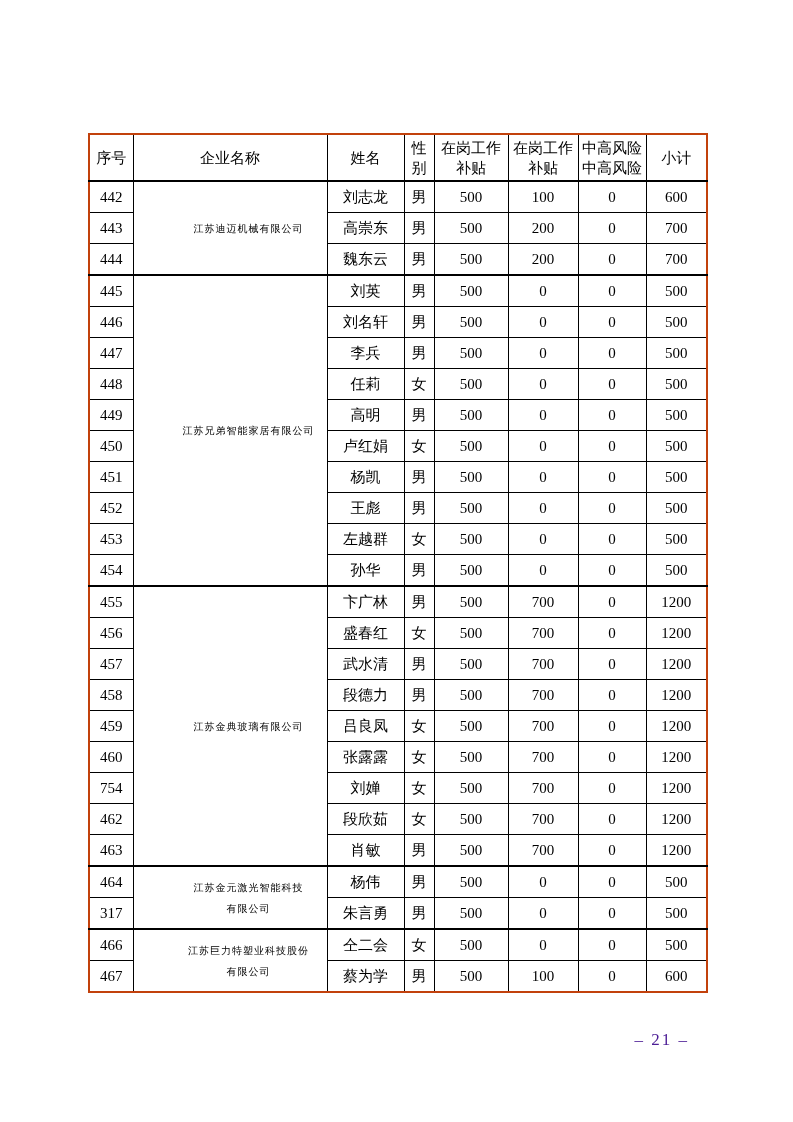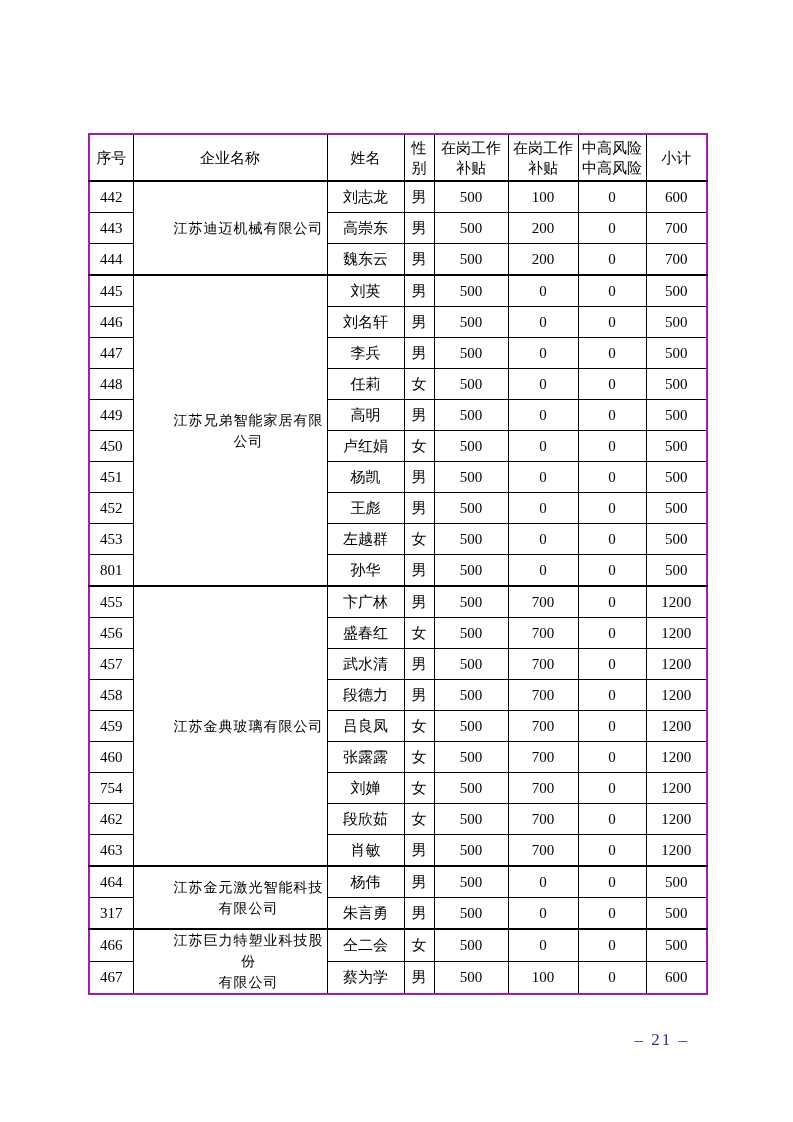--- a/index.html
+++ b/index.html
@@ -19,21 +19,21 @@
     position: absolute;
     inset: 0;
     background: #ffffff;
   }
   table.subsidy-table {
     position: absolute;
     left: 88px;
     top: 133px;
     border-collapse: collapse;
     table-layout: fixed;
-    border: 2px solid #a21caf;
+    border: 2px solid #c2410c;
   }
   .subsidy-table th,
   .subsidy-table td {
     border: 1px solid #000000;
     text-align: center;
     vertical-align: middle;
     padding: 0;
     font-weight: normal;
     overflow: hidden;
   }
@@ -45,21 +45,21 @@
   }
   .subsidy-table tbody td {
     height: 30px;
     font-size: 15px;
   }
   .subsidy-table tbody tr.group-start td {
     border-top-width: 2px;
     margin-left: 12px;
   }
   .subsidy-table td.company-cell {
-    font-size: 14px;
+    font-size: 10px;
     letter-spacing: 1px;
     line-height: 21px;
     padding-left: 37px;
   }
   .subsidy-table td.num-cell,
   .subsidy-table td.seq-cell {
     font-size: 15px;
   }
   .page-number {
     position: absolute;
@@ -227,21 +227,21 @@
         <tr>
           <td class="seq-cell">453</td>
           <td>左越群</td>
           <td>女</td>
           <td class="num-cell">500</td>
           <td class="num-cell">0</td>
           <td class="num-cell">0</td>
           <td class="num-cell">500</td>
         </tr>
         <tr>
-          <td class="seq-cell">801</td>
+          <td class="seq-cell">454</td>
           <td>孙华</td>
           <td>男</td>
           <td class="num-cell">500</td>
           <td class="num-cell">0</td>
           <td class="num-cell">0</td>
           <td class="num-cell">500</td>
         </tr>
         <tr class="group-start">
           <td class="seq-cell">455</td>
           <td rowspan="9" class="company-cell">

